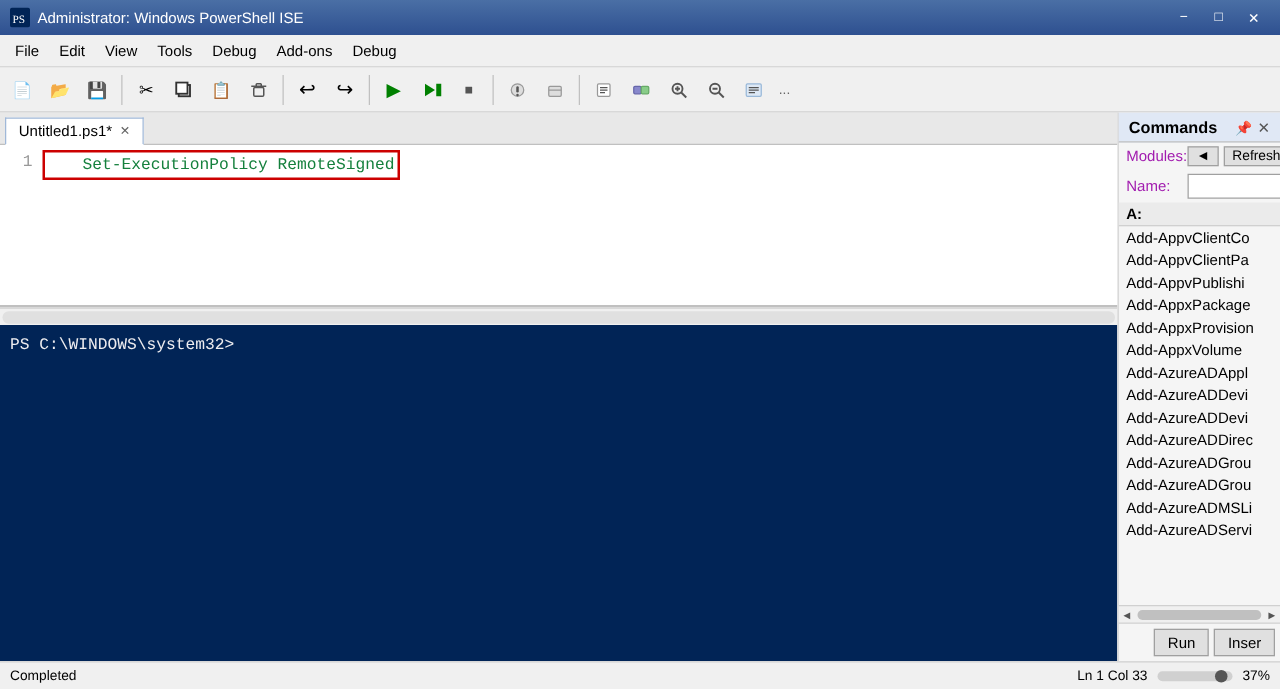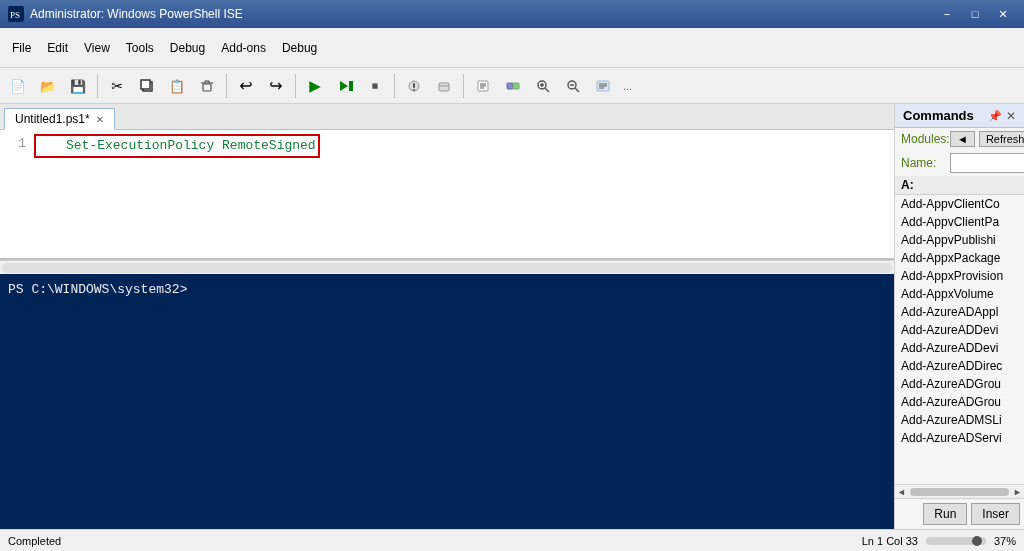--- a/index.html
+++ b/index.html
@@ -50,21 +50,21 @@
       font-size: 11px;
       cursor: pointer;
       display: flex;
       align-items: center;
       justify-content: center;
     }
 
     
     #menu-bar {
       background: #f0f0f0;
-      height: 40px;
+      height: 26px;
       display: flex;
       align-items: center;
       padding: 0 4px;
       border-bottom: 1px solid #d0d0d0;
       flex-shrink: 0;
     }
     .menu-item {
       padding: 2px 8px;
       font-size: 12px;
       cursor: pointer;
@@ -243,21 +243,21 @@
     }
     .cmd-row {
       display: flex;
       align-items: center;
       padding: 3px 6px;
       gap: 4px;
       flex-shrink: 0;
     }
     .cmd-label {
       font-size: 12px;
-      color: #4d7c0f;
+      color: #a21caf;
       min-width: 45px;
     }
     .cmd-input {
       flex: 1;
       height: 20px;
       font-size: 11px;
       border: 1px solid #a0a0a0;
       padding: 1px 2px;
     }
     .cmd-refresh-btn {

